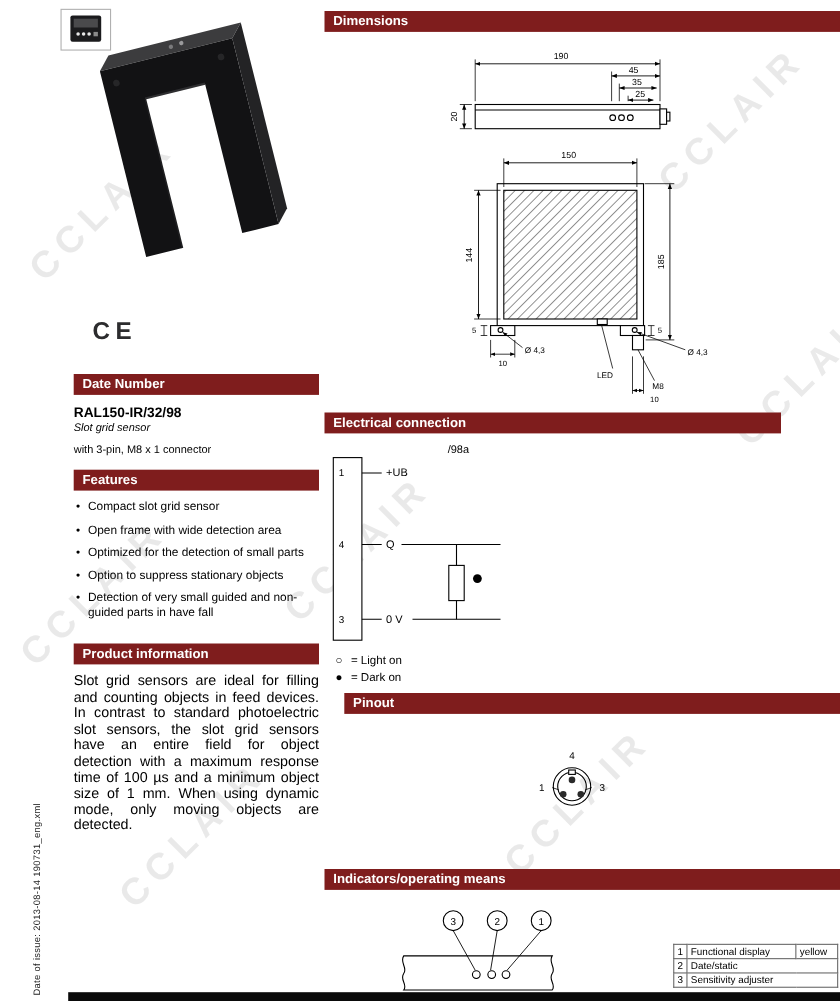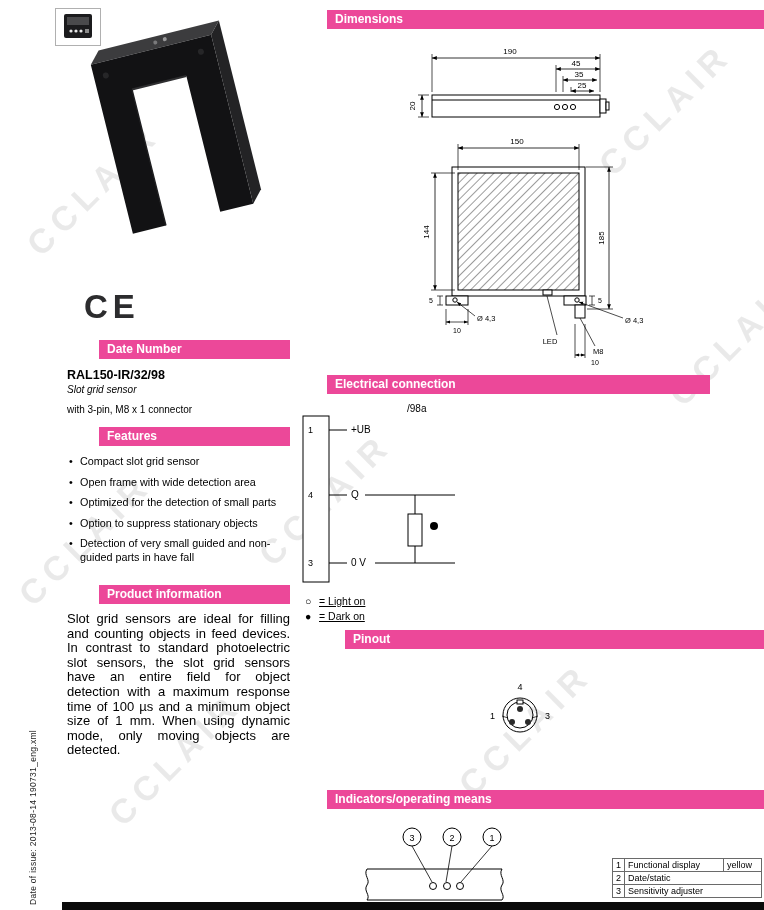--- a/index.html
+++ b/index.html
@@ -8,43 +8,43 @@
     width:764px; height:910px; position:relative; overflow:hidden;
     font-family:"Liberation Sans", sans-serif; color:#000;
   }
   .wm {
     position:absolute; z-index:0; font-size:34px; letter-spacing:7px;
     color:#dcdcdc; opacity:.6; transform:rotate(-45deg); font-weight:bold;
     pointer-events:none; white-space:nowrap;
   }
   .layer { position:absolute; z-index:1; }
   .secbar {
-    background:#ec4899; color:#fff; font-weight:bold; font-size:12px;
-    height:19px; line-height:19px; padding-left:8px;margin-left:32px;
+    background:#7f1d1d; color:#fff; font-weight:bold; font-size:12px;
+    height:19px; line-height:19px; padding-left:8px;
   }
   .leftcol { left:67px; width:223px; }
   .model-number { font-size:12.5px; font-weight:bold; margin-top:9px; }
   .product-type { font-size:10px; margin-top:2px;font-style:italic; }
   .connector-note { font-size:10px; margin-top:9px; }
   ul.features { list-style:none; margin-top:9px; font-size:10.8px; }
   ul.features li { padding-left:13px; position:relative; margin-bottom:7px; line-height:13.5px; }
   ul.features li::before { content:"•"; position:absolute; left:2px; top:0; }
   .info-text { font-size:13px; line-height:14.6px; margin-top:8px; text-align:justify; }
   .side-text {
     position:absolute; left:38px; bottom:5px; z-index:1;
     transform:rotate(-90deg); transform-origin:left bottom;
     font-size:8.5px; color:#222; white-space:nowrap; letter-spacing:.3px;
   }
   .logo-box {
     position:absolute; left:55px; top:8px; width:46px; height:38px;
     border:1px solid #b0b0b0; background:#fff; z-index:1;
     display:flex; align-items:center; justify-content:center;
   }
   .ce-mark { position:absolute; left:84px; top:288px; z-index:1;
-    font-size:33px; letter-spacing:5px; color:#2c2c2e; font-weight:bold; }
+    font-size:22px; letter-spacing:5px; color:#2c2c2e; font-weight:bold; }
   svg text { font-family:"Liberation Sans", sans-serif; fill:#000; }
   .legend-row { font-size:10.5px; line-height:15px; }
   .legend-sym { display:inline-block; width:14px; }
   table.ind-table { border-collapse:collapse; font-size:9px; width:150px; }
   table.ind-table td { border:1px solid #6a6a6a; padding:1px 3px; height:13px; vertical-align:middle; }
   td.num-cell { width:12px; text-align:center; }
   td.val-cell { width:38px; }
   .bottom-bar { position:absolute; left:62px; top:902px; width:702px; height:8px;
     background:#0a0a0a; z-index:1; }
 </style>
@@ -228,21 +228,21 @@
       </g>
       <circle cx="139" cy="126" r="4" fill="#000"></circle>
       <text x="13" y="33" font-size="9">1</text>
       <text x="13" y="98" font-size="9">4</text>
       <text x="13" y="166" font-size="9">3</text>
       <text x="56" y="33" font-size="10">+UB</text>
       <text x="56" y="98" font-size="10">Q</text>
       <text x="56" y="166" font-size="10">0 V</text>
     </svg>
   </div>
-  <div class="layer" style="left:305px;top:594px;text-decoration:underline;">
+  <div class="layer" style="left:305px;top:594px;">
     <div class="legend-row">
       <span class="legend-sym">○</span><span>= Light on</span>
     </div>
     <div class="legend-row">
       <span class="legend-sym">●</span><span>= Dark on</span>
     </div>
   </div>
 
   <div class="layer" style="left:295px;top:630px;width:469px;padding-left:18px;">
     <div class="secbar">Pinout</div>

